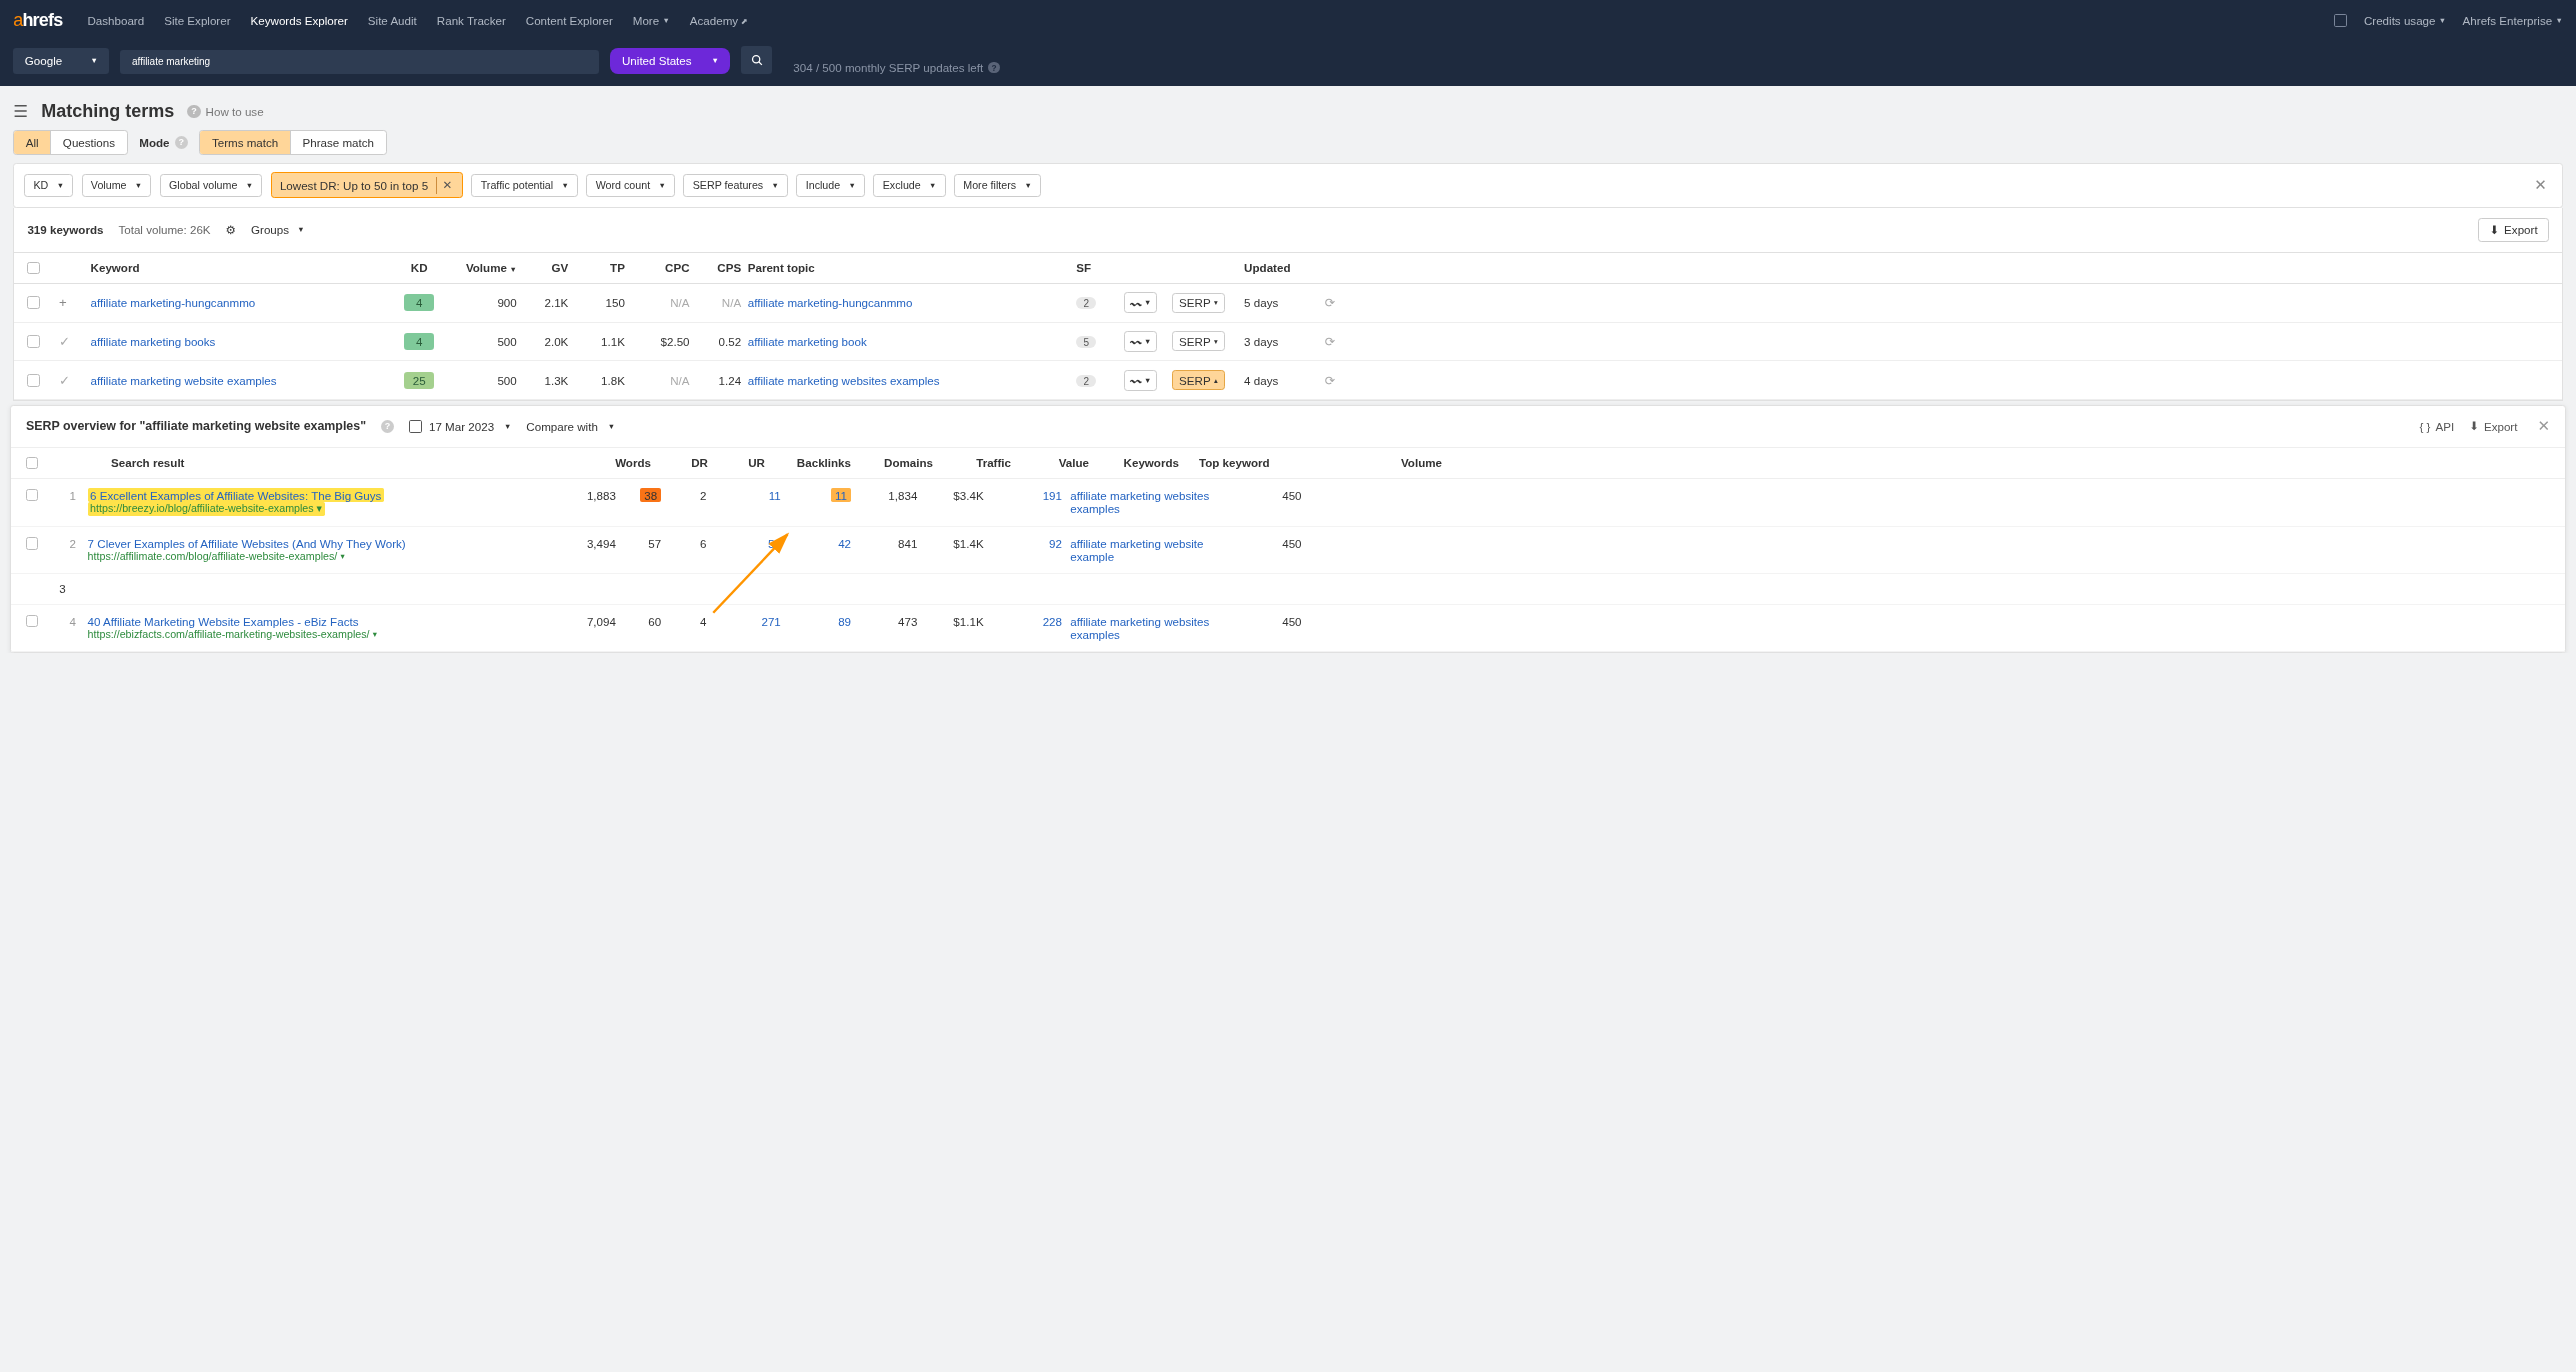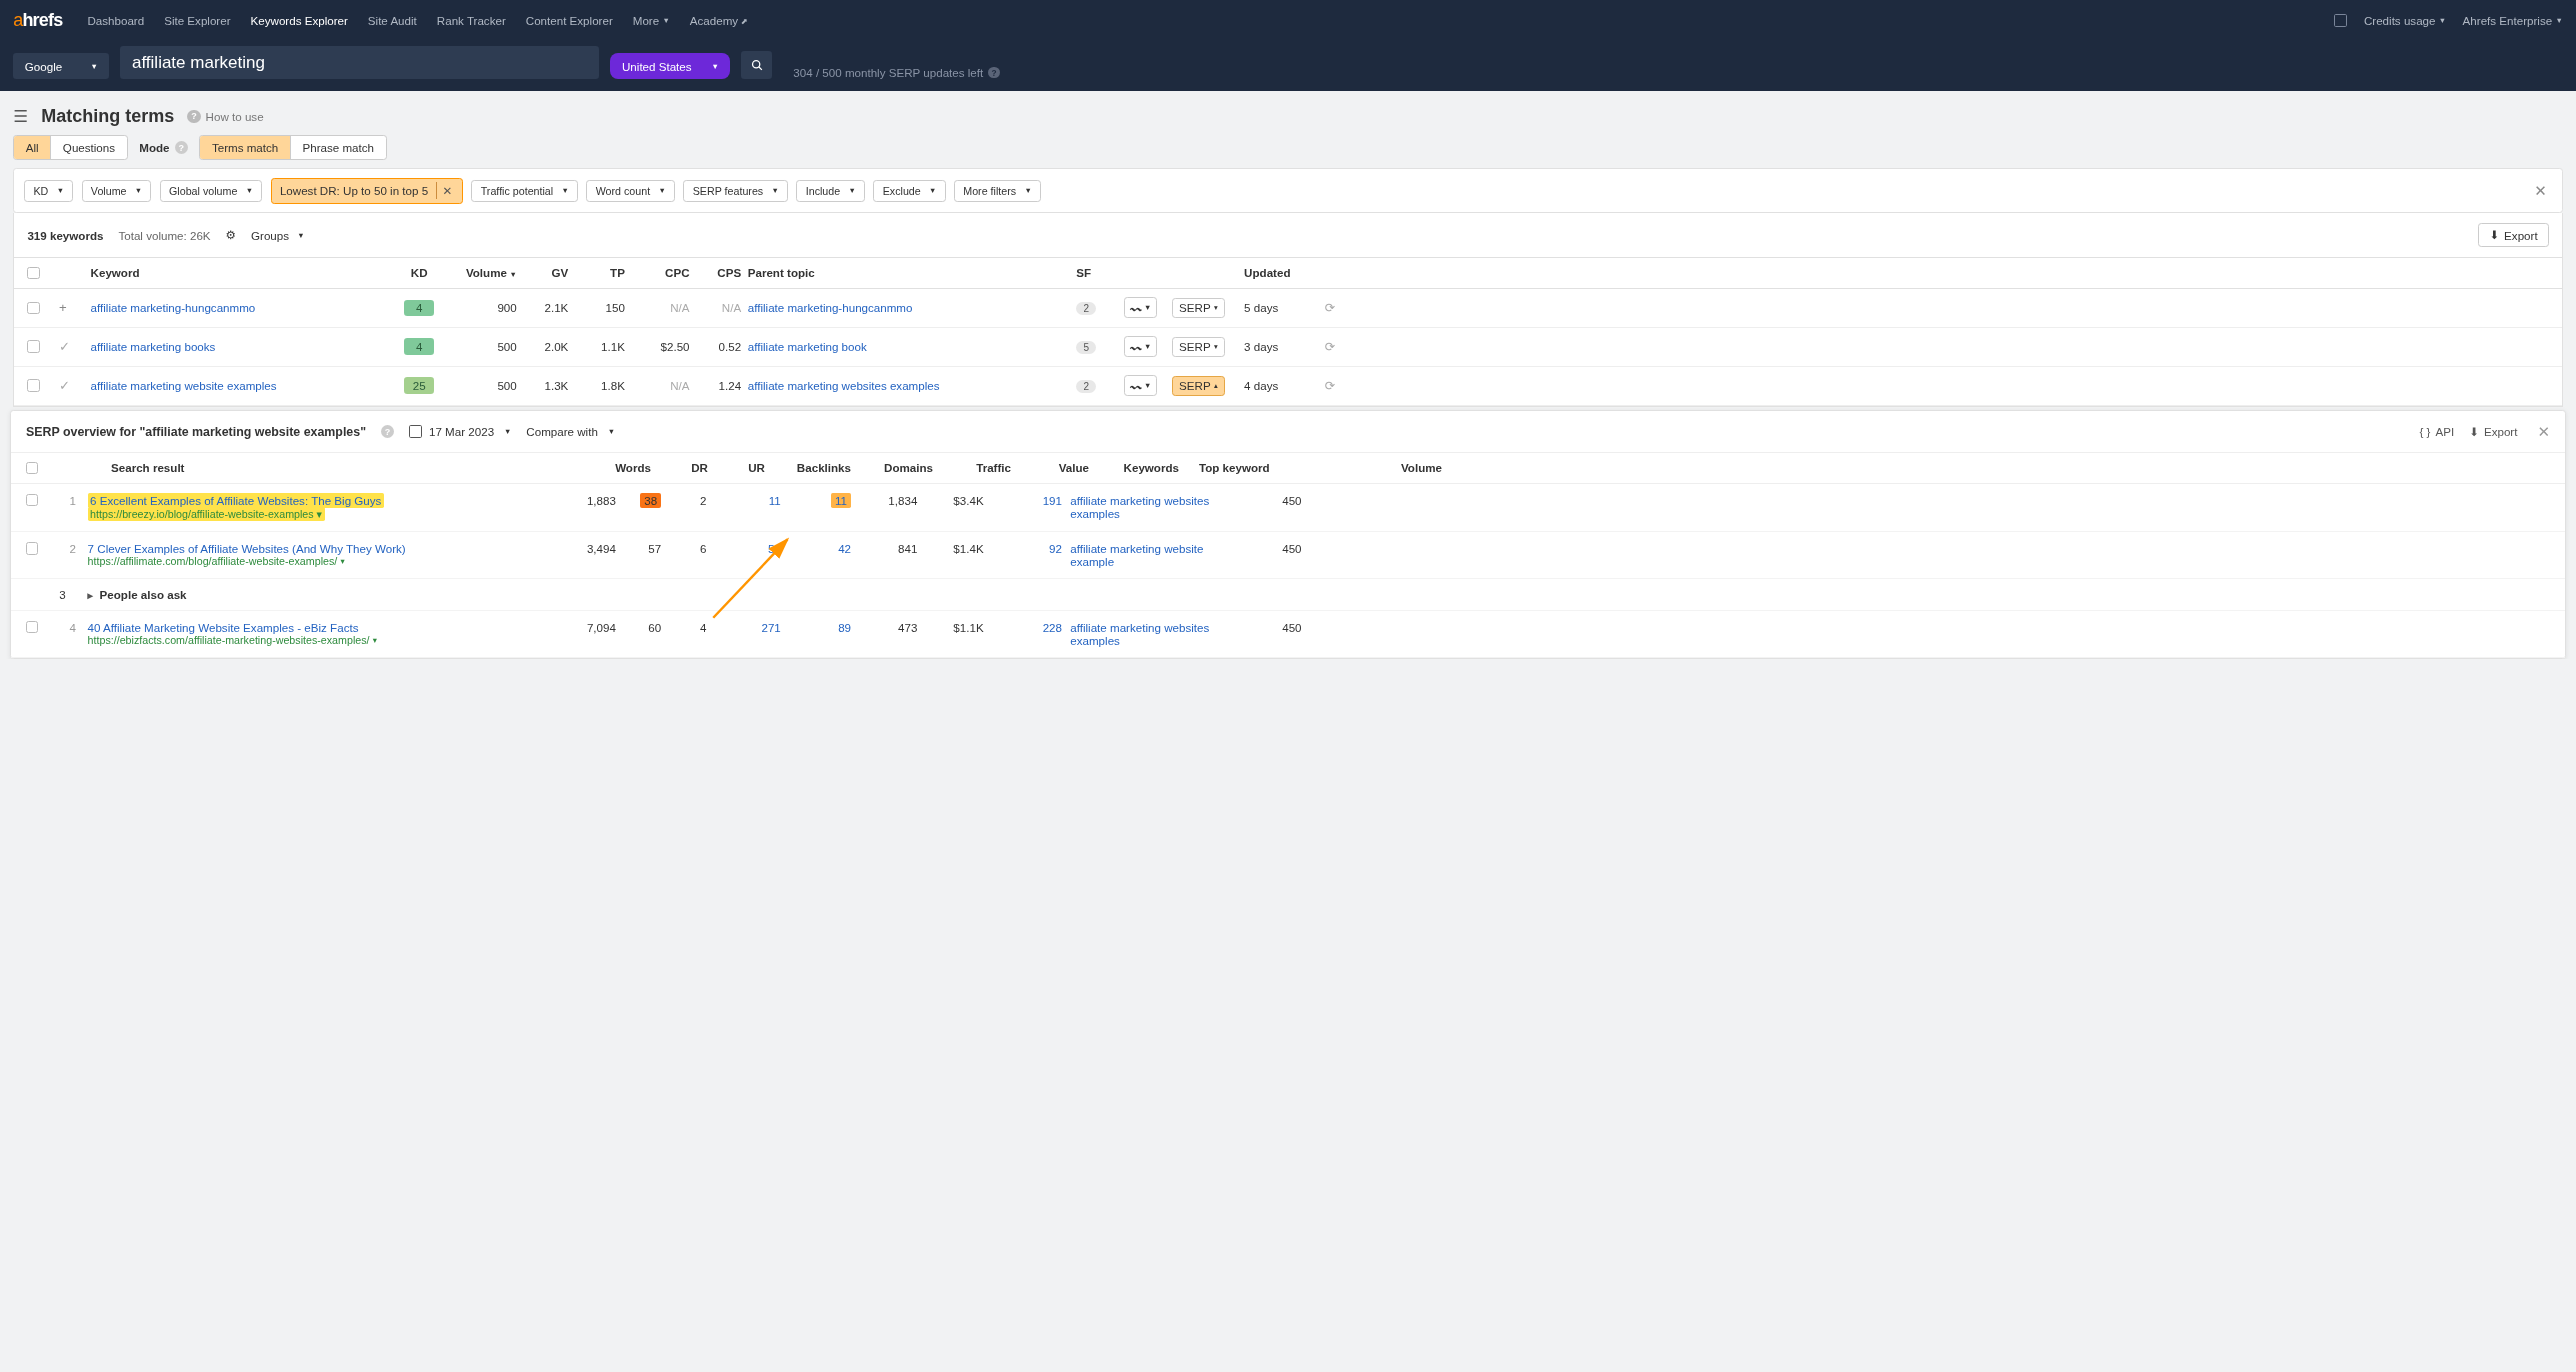--- a/index.html
+++ b/index.html
@@ -11,21 +11,21 @@
 .nav-item.active { color: #fff; font-weight:500; }
 .nav-spacer { flex: 1; }
 .nav-right { display: flex; align-items: center; gap: 16.5px; }
 .external-icon { font-size: 8.3px; margin-left: 2.5px; }
 .caret-down { font-size: 7.4px; margin-left: 3.3px; }
 .sq-icon { width: 13.2px; height: 13.2px; border: 1.2px solid #7a8599; border-radius: 1.7px; }
 
 .search-bar { background: #1e2a3e; display: flex; align-items: flex-end; padding: 5px 13.2px 11.6px; gap: 11px; }
 .sb-engine { background: #2e3c52; color: #fff; border-radius: 3.3px; padding: 6.6px 11.6px; display: flex; align-items: center; gap: 25px; cursor:pointer; font-size:11.6px;}
 .sb-input { background: #2e3c52; color: #fff; border-radius: 3.3px; flex: 1; display: flex; align-items: center; max-width: 479px; }
-.sb-input input { background: transparent; border: none; color: #fff; padding: 6.6px 11.6px; flex: 1; font-size: 17px; outline:none; }
+.sb-input input { background: transparent; border: none; color: #fff; padding: 6.6px 11.6px; flex: 1; font-size: 10px; outline:none; }
 .sb-country { background: #6d28d9; color: #fff; border-radius: 8px; padding: 6.6px 11.6px; display: flex; align-items: center; gap: 16.5px; cursor:pointer;}
 .sb-search-btn { background: #2e3c52; color: #fff; border-radius: 3.3px; width: 31px; height: 28px; display: flex; align-items: center; justify-content: center; cursor:pointer;}
 .sb-usage { color: #8a94a6; margin-left: 10px; display: flex; align-items: center; gap: 5px; }
 .q-icon { width:11.6px; height:11.6px; border-radius:50%; background:#5a6478; color:#1e2a3e; display:inline-flex; align-items:center; justify-content:center; font-size:8.3px; font-weight:bold; }
 
 .page-header { display: flex; align-items: center; padding: 15px 13.2px 8.3px; gap: 13.2px; }
 .hamburger { font-size: 16.5px; cursor: pointer; color:#555;}
 .page-title { font-size: 18px; font-weight: 700; }
 .how-to-use { color: #777; display: flex; align-items: center; gap: 5px; cursor:pointer; }
 .help-icon { width:13.2px; height:13.2px; border-radius:50%; background:#bbb; color:#fff; display:inline-flex; align-items:center; justify-content:center; font-size:9px; font-weight:bold; }
@@ -393,24 +393,20 @@
     <div class="num link">42</div>
     <div class="num">841</div>
     <div class="num">$1.4K</div>
     <div class="num link">92</div>
     <div class="link">affiliate marketing website example</div>
     <div class="num">450</div>
       </div>
       <div class="paa-row">
         <div></div>
         <div class="pos">3</div>
-        <div class="paa-label">
-          <span class="tri-right"></span>
-          <span>People also ask</span>
-        </div>
       </div>
       <div class="serp-row">
     <div>
           <div class="checkbox"></div>
         </div>
     <div class="pos">4</div>
     <div>
       <div class="result-title">40 Affiliate Marketing Website Examples - eBiz Facts</div>
       <div class="result-url">https://ebizfacts.com/affiliate-marketing-websites-examples/ <span style="font-size:8.3px">▾</span></div>
     </div>

